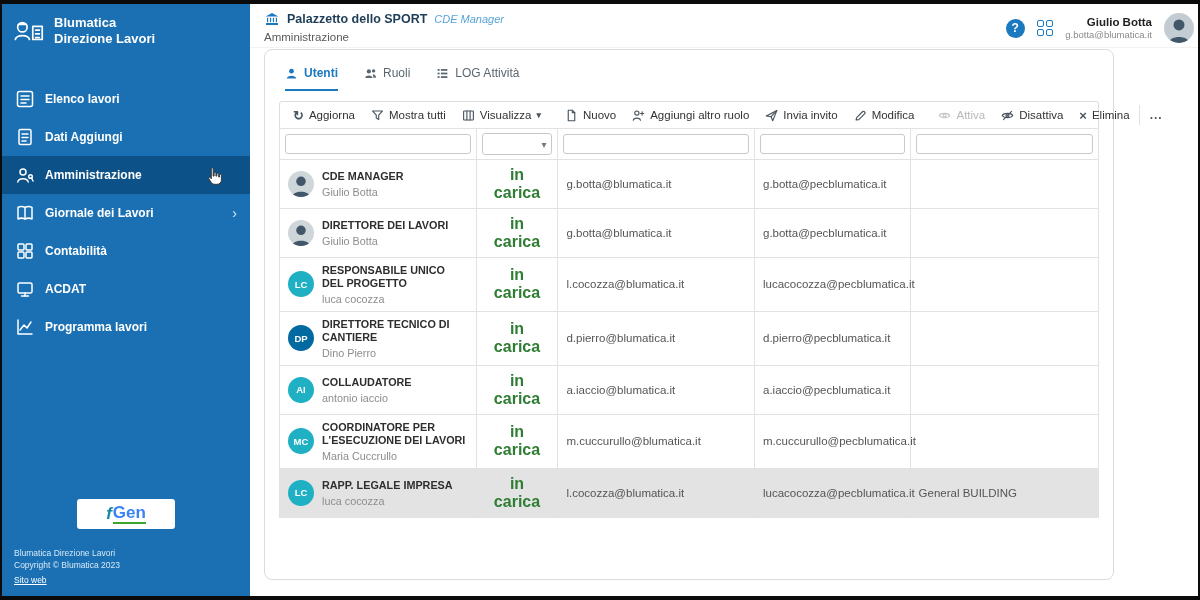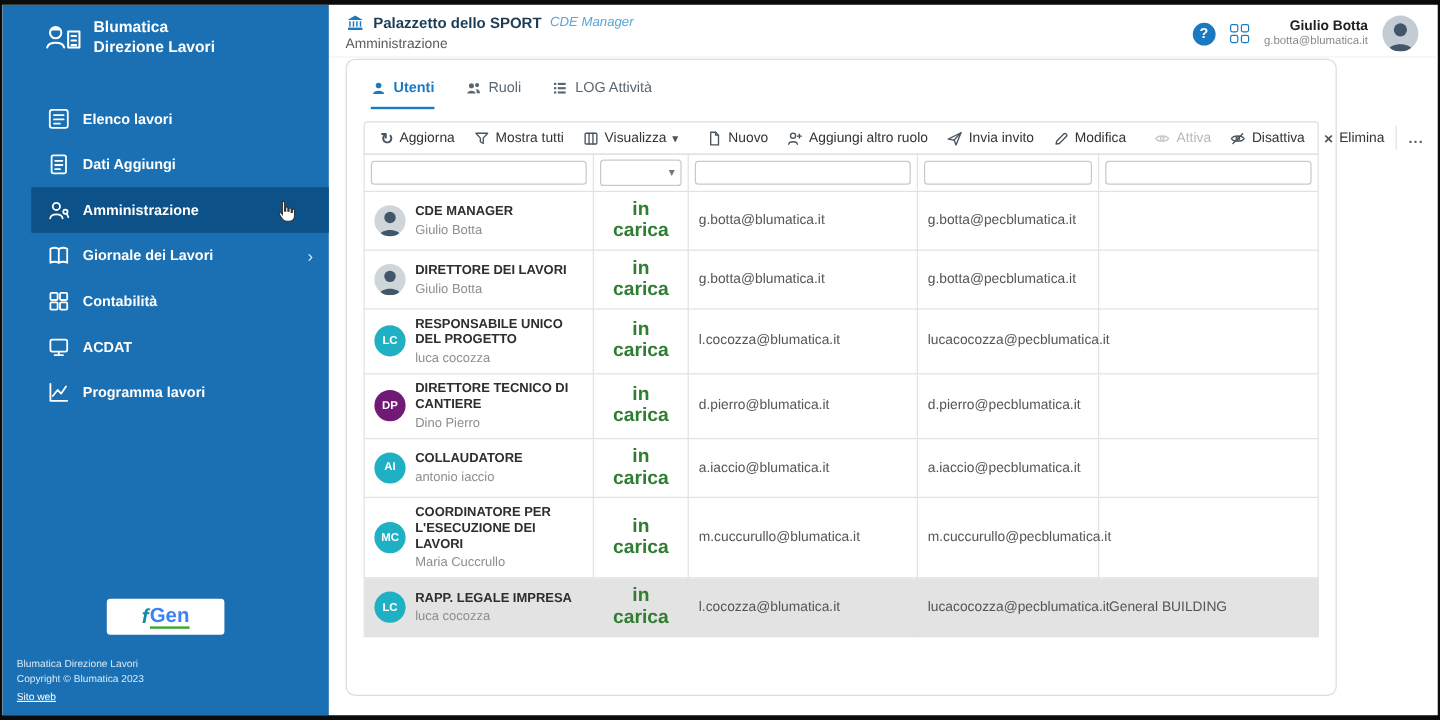--- a/index.html
+++ b/index.html
@@ -1,37 +1,37 @@
 <!DOCTYPE html>
 <html><head>
 <meta charset="utf-8">
 <style>
   html,body{margin:0;padding:0;background:#e9e9e9;}
   .frame{width:1200px;height:600px;background:#0b0b0b;position:relative;box-sizing:border-box;font-family:"Liberation Sans",sans-serif;}
   .app{position:absolute;top:4px;bottom:4px;left:2px;right:2px;background:#fff;display:flex;overflow:hidden;}
 
   
-  .sidebar{flex:0 0 248px;width:248px;background:#1a70b2;color:#fff;position:relative;padding-left:24px;}
+  .sidebar{flex:0 0 248px;width:248px;background:#1a70b2;color:#fff;position:relative;}
   .brand{display:flex;align-items:center;gap:8px;padding:10px 10px 8px;}
   .brand-text div{font-weight:700;font-size:13px;line-height:1.2;}
   .nav{margin-top:24px;}
   .nav-item{display:flex;align-items:center;gap:10px;padding:8px 13px;font-size:12px;font-weight:600;cursor:pointer;position:relative;height:22px;}
   .nav-item.active{background:#0c5187;}
   .nicon{width:20px;height:20px;flex:0 0 20px;stroke:#fff;fill:none;stroke-width:1.5;stroke-linecap:round;stroke-linejoin:round;}
   .chev{margin-left:auto;font-size:14px;color:#d9e8f6;font-weight:400;}
   .hand{position:absolute;right:24px;top:9px;width:22px;height:24px;}
   .side-footer{position:absolute;left:0;right:0;bottom:10px;padding:0 12px;font-size:8.5px;color:#d8e9f7;line-height:1.45;}
   .fgen{background:#fff;border-radius:3px;width:98px;height:30px;margin:0 auto 18px;display:flex;align-items:center;justify-content:center;font-size:17px;}
   .fgen .f{color:#1588a8;font-weight:700;font-style:italic;margin-right:1px;}
   .fgen .gen{color:#3b82f6;font-weight:800;border-bottom:2.5px solid #3aa62f;line-height:1.05;}
   .sito{color:#fff;text-decoration:underline;cursor:pointer;display:inline-block;margin-top:2px;}
 
   
   .main{flex:1;display:flex;flex-direction:column;min-width:0;background:#fff;}
-  .topbar{display:flex;justify-content:space-between;align-items:flex-end;padding:7px 16px 4px 14px;border-bottom:1px solid #f2f2f2;}
+  .topbar{display:flex;justify-content:space-between;align-items:flex-end;padding:7px 4px 4px 14px;border-bottom:1px solid #f2f2f2;}
   .r1{display:flex;align-items:center;gap:7px;}
   .proj{font-weight:700;font-size:12.5px;color:#1d3d57;}
   .role{font-style:italic;font-size:11px;color:#57a3d8;}
   .section{font-size:11.5px;color:#5a5a5a;margin-top:4px;}
   .tb-right{display:flex;align-items:center;gap:12px;padding-top:2px;}
   .help{width:19px;height:19px;border-radius:50%;background:#1b79c0;color:#fff;font-weight:700;font-size:12px;display:flex;align-items:center;justify-content:center;cursor:pointer;}
   .apps{display:grid;grid-template-columns:7px 7px;gap:2.5px;cursor:pointer;}
   .apps span{width:7px;height:7px;border:1.6px solid #1b79c0;border-radius:2px;box-sizing:border-box;}
   .userblock{text-align:right;line-height:1.25;}
   .uname{font-weight:700;font-size:11.5px;color:#222;}
@@ -60,21 +60,21 @@
   .filter-row td{padding:4px 5px;background:#fff;}
   .filter-input{width:100%;height:20px;border:1px solid #c9c9c9;border-radius:3px;box-sizing:border-box;padding:0 4px;font-size:11px;font-family:"Liberation Sans",sans-serif;}
   .combo{height:20px;border:1px solid #c9c9c9;border-radius:3px;display:flex;align-items:center;justify-content:flex-end;padding:0 5px;color:#777;font-size:10px;cursor:pointer;background:#fff;}
   tbody td{padding:6px 8px;font-size:11.5px;color:#555;vertical-align:middle;background:#fff;}
   tbody tr{cursor:pointer;}
   .ucell{display:flex;align-items:center;gap:8px;}
   .avatar{width:26px;height:26px;border-radius:50%;flex:0 0 26px;display:flex;align-items:center;justify-content:center;overflow:hidden;}
   .avatar.photo{background:#cfd6da;align-items:flex-end;}
   .avatar.init{color:#fff;font-size:9.5px;font-weight:700;}
   .teal{background:#1fb0c4;}
-  .blue{background:#701a75;}
+  .blue{background:#0369a1;}
   .rolename{font-weight:700;font-size:10.8px;color:#2e2e2e;line-height:1.25;}
   .pname{font-size:10.8px;color:#8d8d8d;margin-top:2px;}
   .stato{color:#2e7d32;font-weight:700;text-align:center;font-size:16px;}
   tr.selected td{background:#e3e3e3;}
 </style>
 </head>
 <body>
 
 <div class="frame">
 <div class="app">

